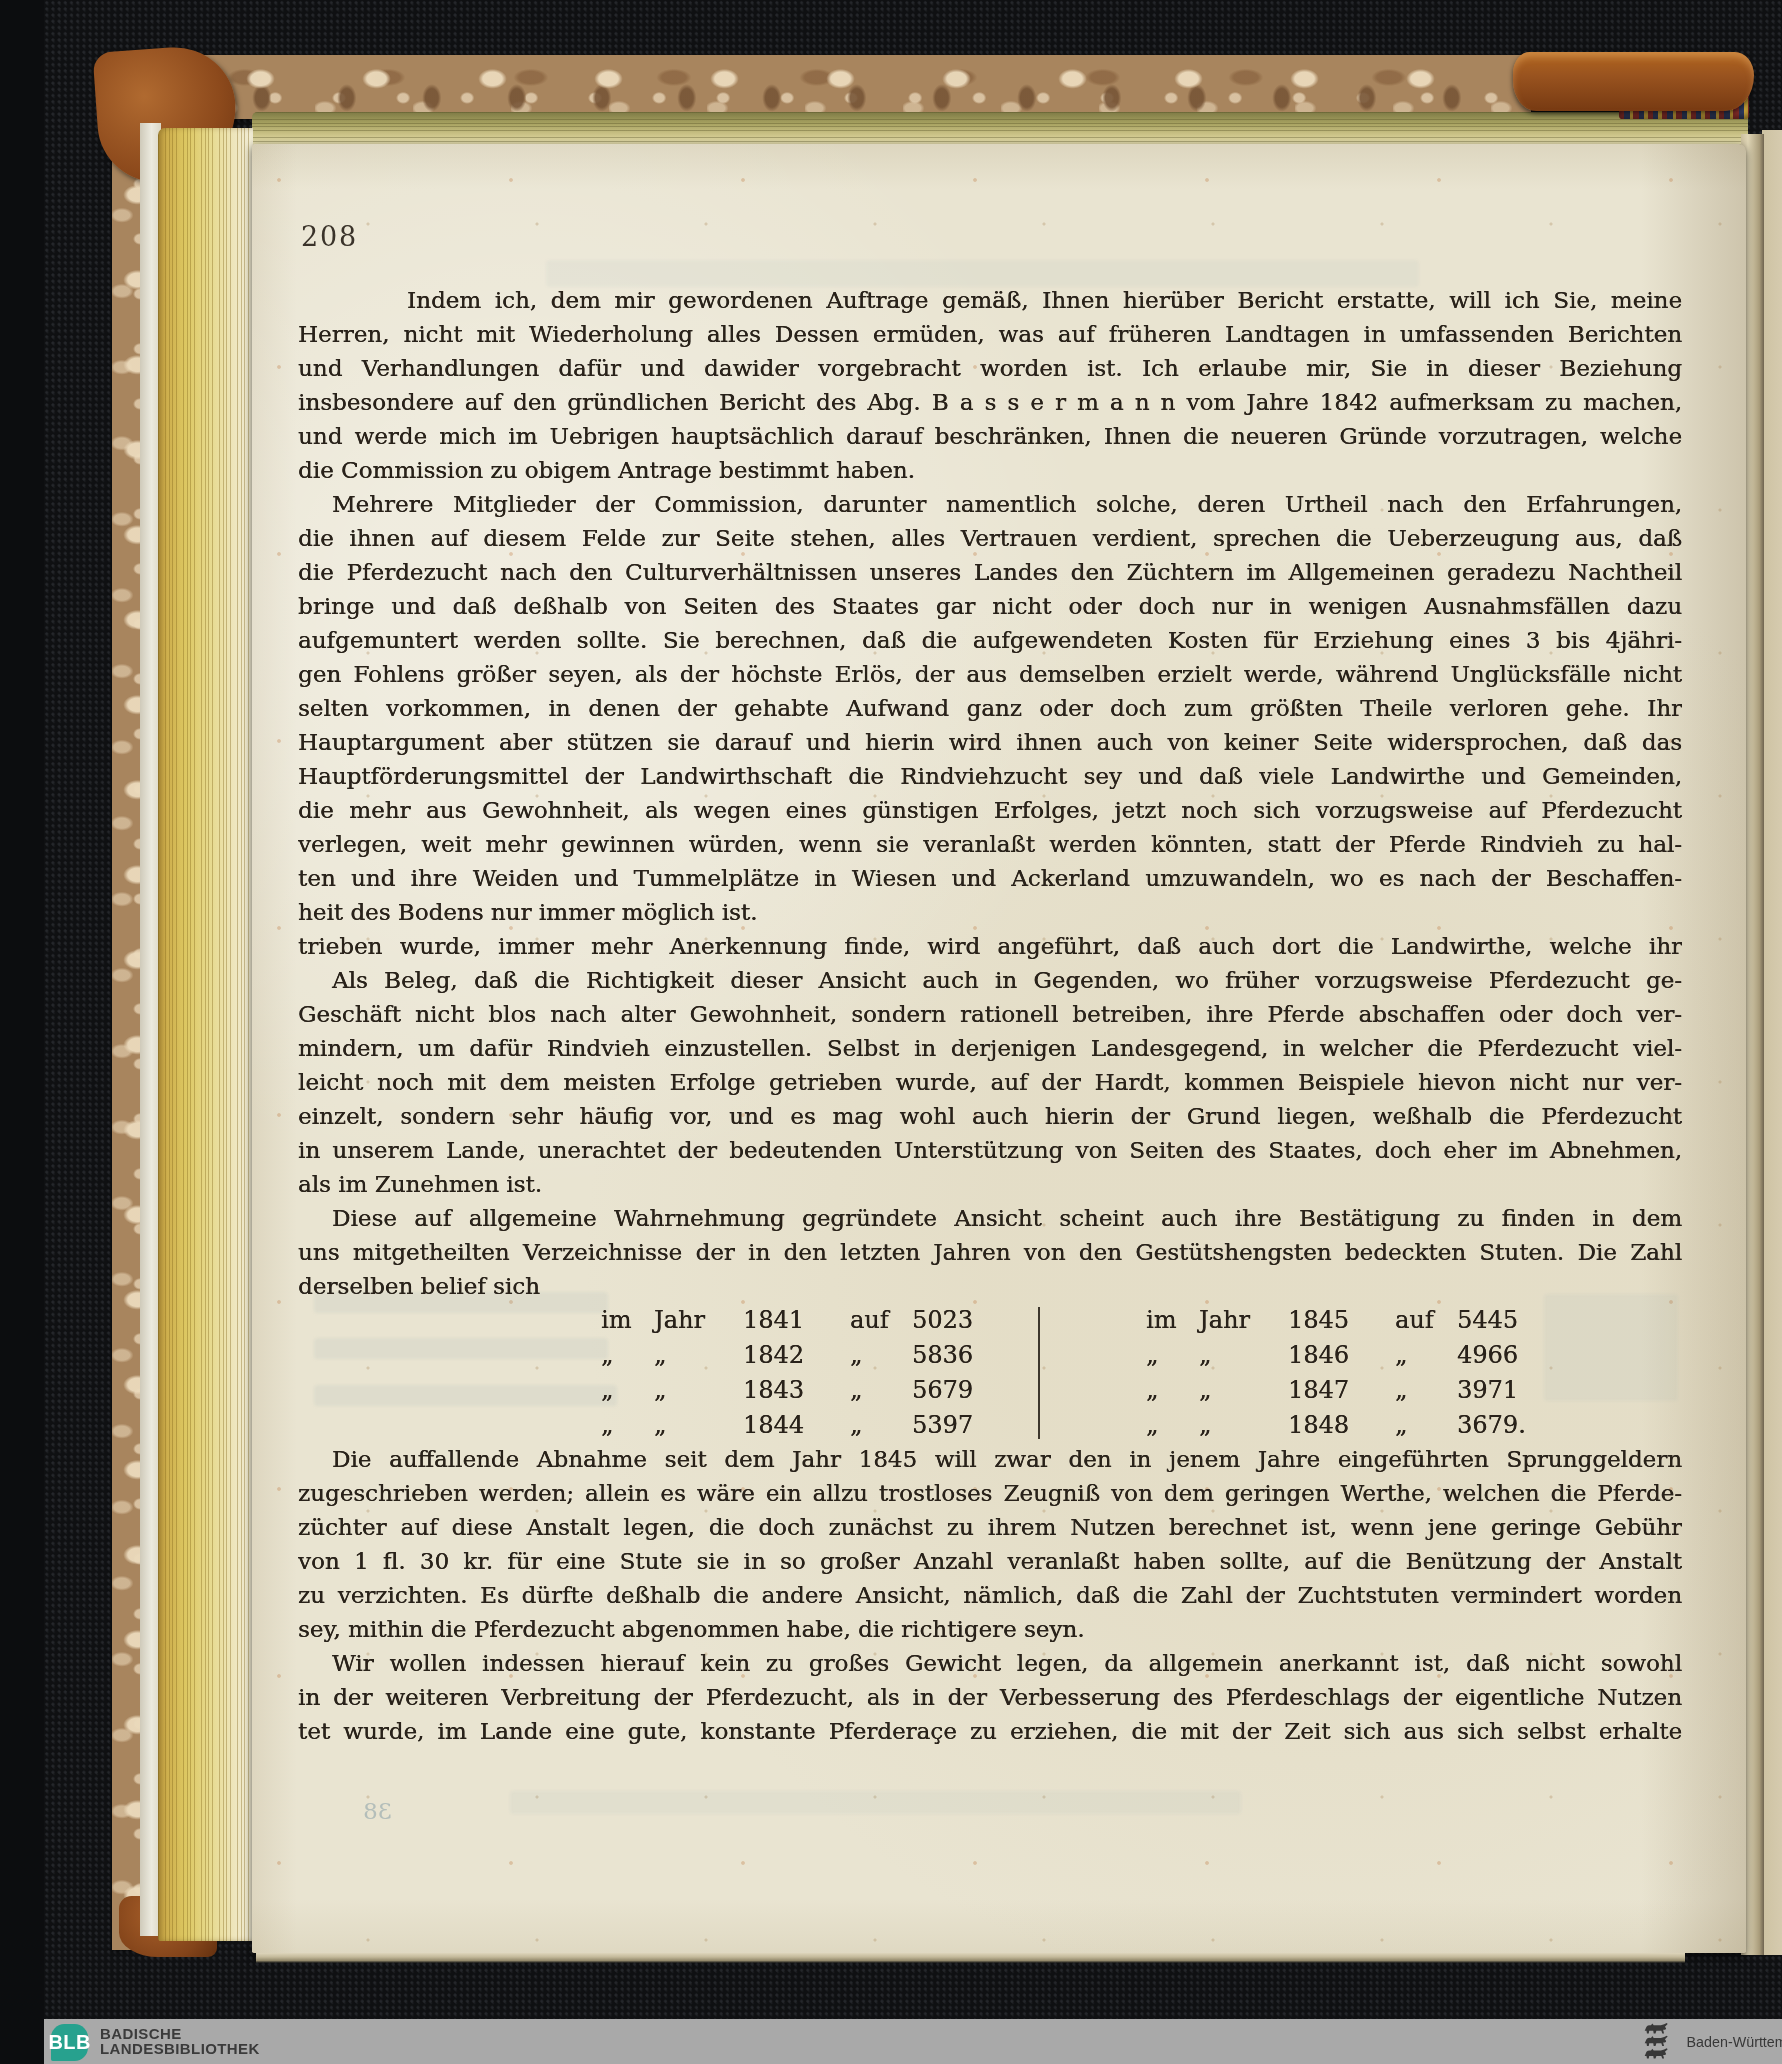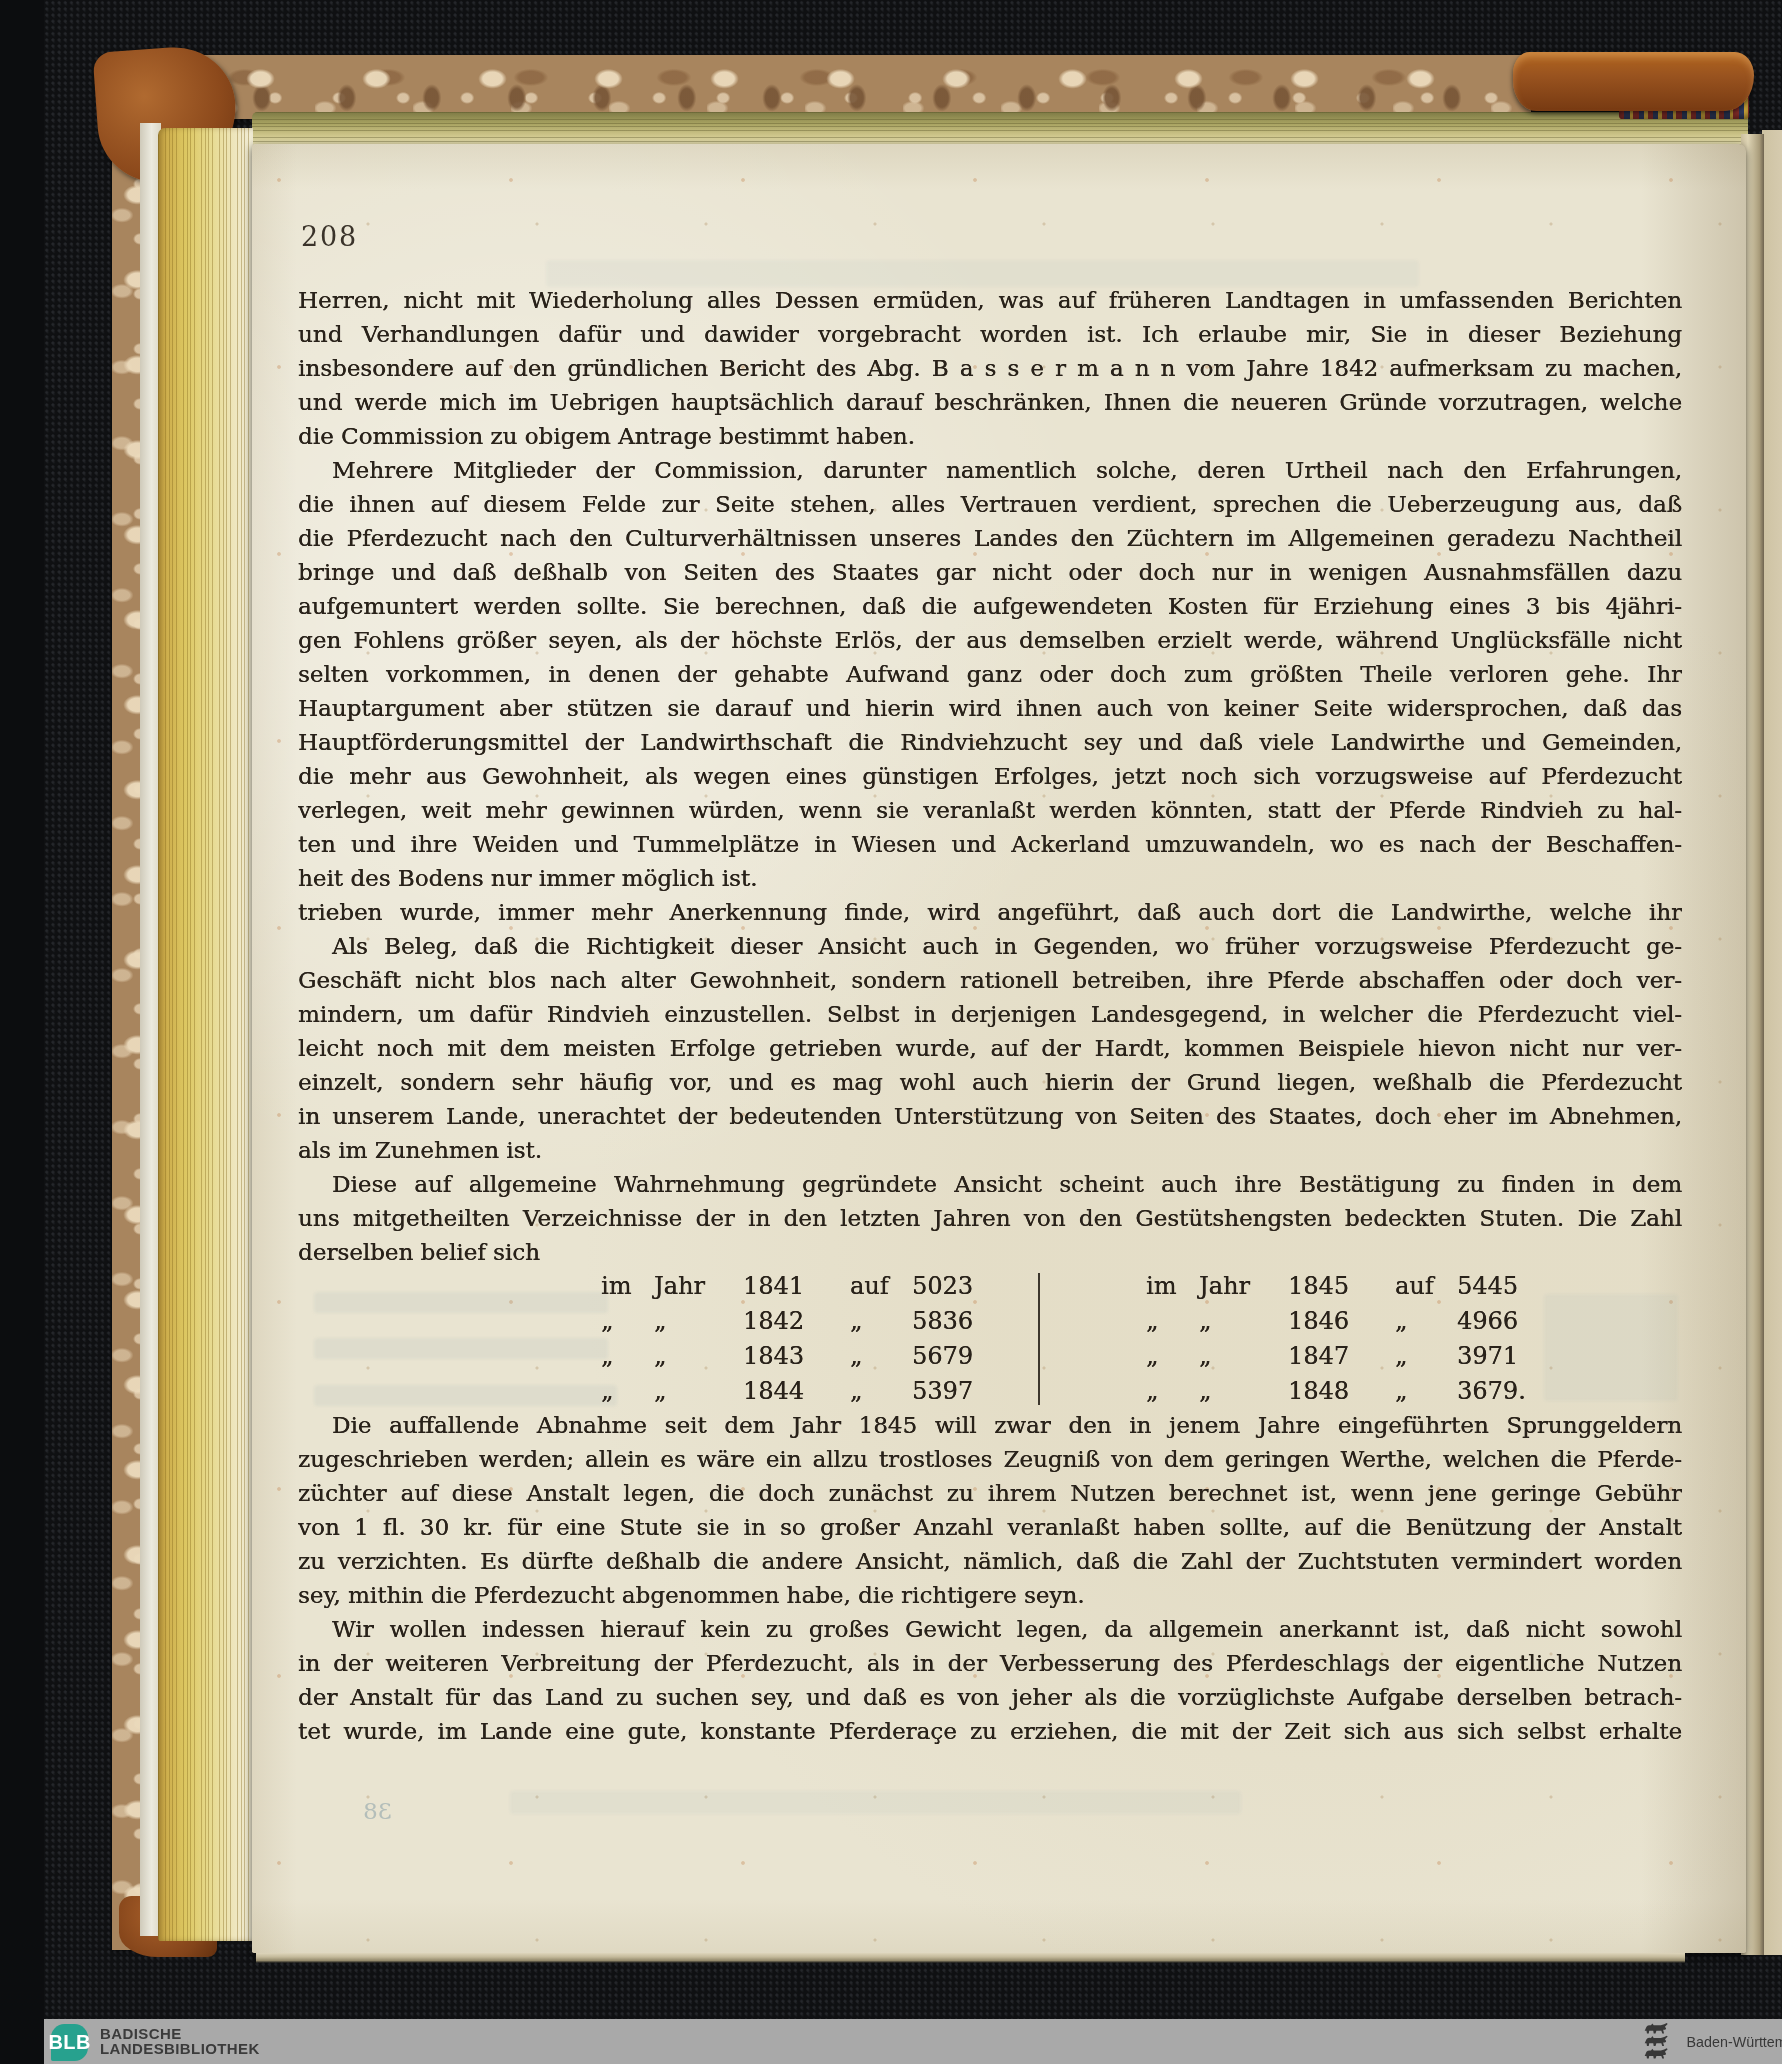--- a/index.html
+++ b/index.html
@@ -126,20 +126,21 @@
     <div class="ghost" style="left:294px;top:116px;width:873px;height:27px;opacity:.7"></div>
     <div class="ghost" style="left:62px;top:1148px;width:294px;height:21.4px"></div>
     <div class="ghost" style="left:62px;top:1194px;width:294px;height:21.4px"></div>
     <div class="ghost" style="left:62px;top:1241px;width:303px;height:21.4px"></div>
     <div class="ghost" style="left:1292px;top:1150px;width:134px;height:107px;opacity:.8"></div>
     <div class="ghost" style="left:258px;top:1647px;width:731px;height:23px;opacity:.8"></div>
     <div class="ghost-sig">38</div>
 
     <div class="text-block">
         <div class="para">
+          <div class="line ind-wide">Indem ich, dem mir gewordenen Auftrage gemäß, Ihnen hierüber Bericht erstatte, will ich Sie, meine</div>
           <div class="line">Herren, nicht mit Wiederholung alles Dessen ermüden, was auf früheren Landtagen in umfassenden Berichten</div>
           <div class="line">und Verhandlungen dafür und dawider vorgebracht worden ist. Ich erlaube mir, Sie in dieser Beziehung</div>
           <div class="line">insbesondere auf den gründlichen Bericht des Abg. B a s s e r m a n n vom Jahre 1842 aufmerksam zu machen,</div>
           <div class="line">und werde mich im Uebrigen hauptsächlich darauf beschränken, Ihnen die neueren Gründe vorzutragen, welche</div>
           <div class="line last">die Commission zu obigem Antrage bestimmt haben.</div>
         </div>
         <div class="para">
           <div class="line ind">Mehrere Mitglieder der Commission, darunter namentlich solche, deren Urtheil nach den Erfahrungen,</div>
           <div class="line">die ihnen auf diesem Felde zur Seite stehen, alles Vertrauen verdient, sprechen die Ueberzeugung aus, daß</div>
           <div class="line">die Pferdezucht nach den Culturverhältnissen unseres Landes den Züchtern im Allgemeinen geradezu Nachtheil</div>
@@ -236,21 +237,20 @@
           <div class="line ind">Die auffallende Abnahme seit dem Jahr 1845 will zwar den in jenem Jahre eingeführten Sprunggeldern</div>
           <div class="line">zugeschrieben werden; allein es wäre ein allzu trostloses Zeugniß von dem geringen Werthe, welchen die Pferde-</div>
           <div class="line">züchter auf diese Anstalt legen, die doch zunächst zu ihrem Nutzen berechnet ist, wenn jene geringe Gebühr</div>
           <div class="line">von 1 fl. 30 kr. für eine Stute sie in so großer Anzahl veranlaßt haben sollte, auf die Benützung der Anstalt</div>
           <div class="line">zu verzichten. Es dürfte deßhalb die andere Ansicht, nämlich, daß die Zahl der Zuchtstuten vermindert worden</div>
           <div class="line last">sey, mithin die Pferdezucht abgenommen habe, die richtigere seyn.</div>
         </div>
         <div class="para">
           <div class="line ind">Wir wollen indessen hierauf kein zu großes Gewicht legen, da allgemein anerkannt ist, daß nicht sowohl</div>
           <div class="line">in der weiteren Verbreitung der Pferdezucht, als in der Verbesserung des Pferdeschlags der eigentliche Nutzen</div>
-          <div class="line">der Anstalt für das Land zu suchen sey, und daß es von jeher als die vorzüglichste Aufgabe derselben betrach-</div>
           <div class="line">tet wurde, im Lande eine gute, konstante Pferderaçe zu erziehen, die mit der Zeit sich aus sich selbst erhalte</div>
         </div>
       </div>
   </div>
   <div class="page-bottom-stack"></div>
 
   <div class="footer-bar">
     <div class="blb-logo">BLB</div>
     <div class="blb-text">
       <div>BADISCHE</div>

